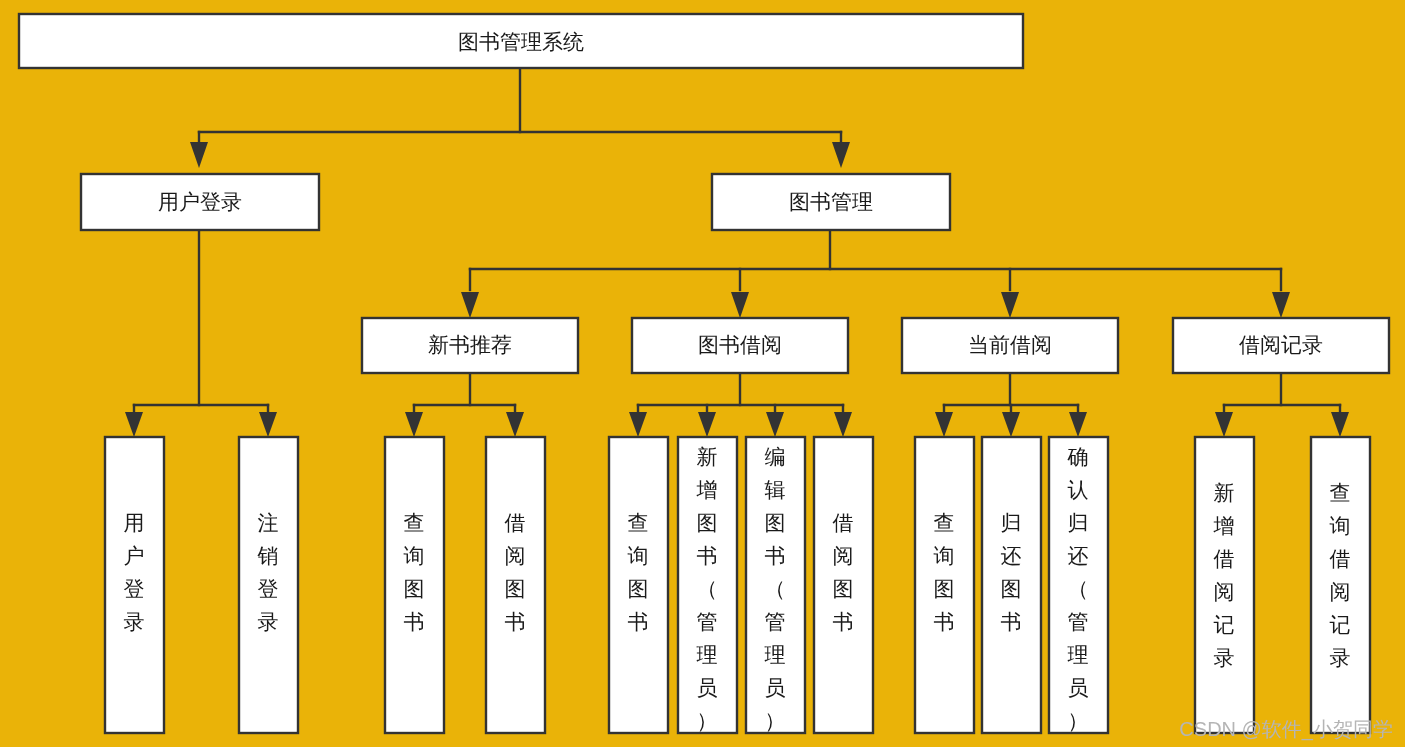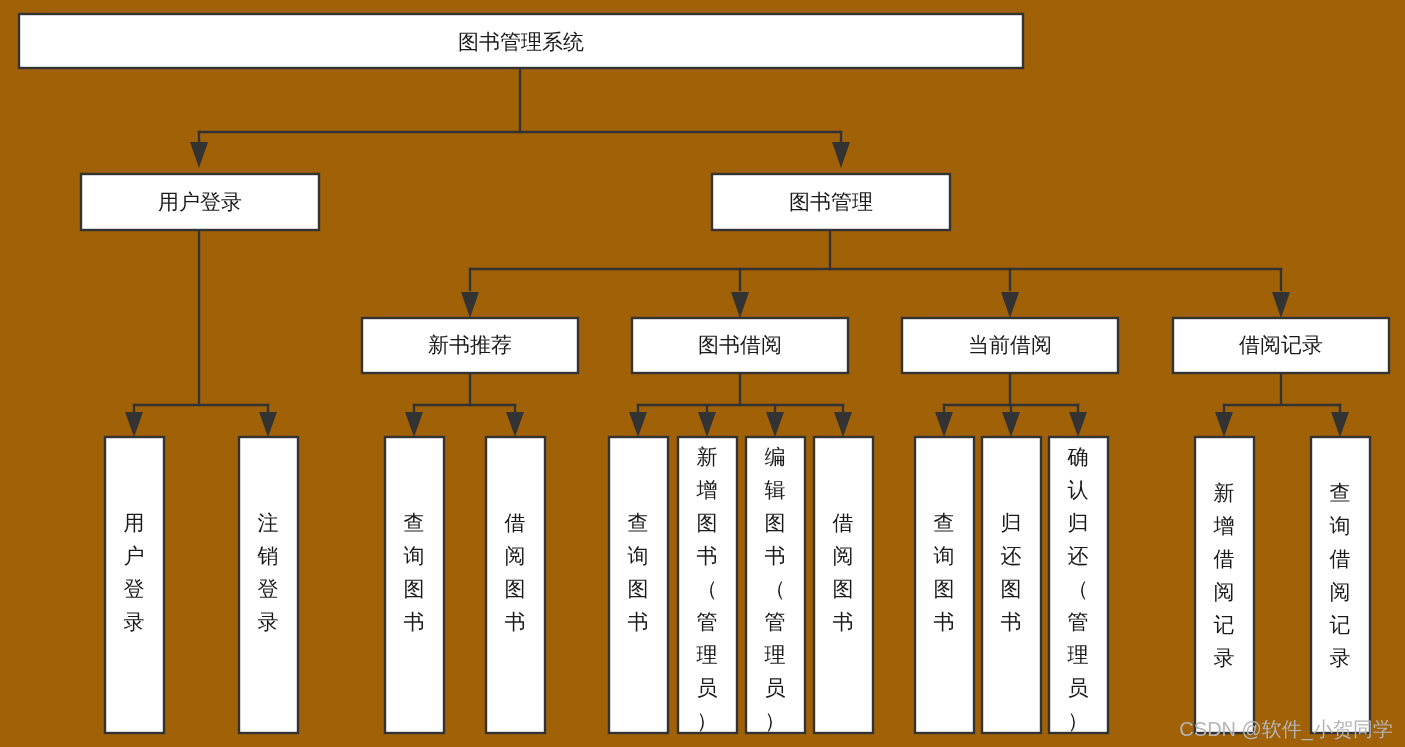--- a/index.html
+++ b/index.html
@@ -8,21 +8,21 @@
     padding: 0;
     background: #ffffff;
   }
   body {
     font-family: "Liberation Sans", "DejaVu Sans", sans-serif;
   }
   #diagram-root {
     position: relative;
     width: 1405px;
     height: 747px;
-    background: #a16207;
+    background: #eab308;
     overflow: hidden;
   }
   svg#tree-svg {
     position: absolute;
     top: 0;
     left: 0;
     width: 1405px;
     height: 747px;
     display: block;
   }

